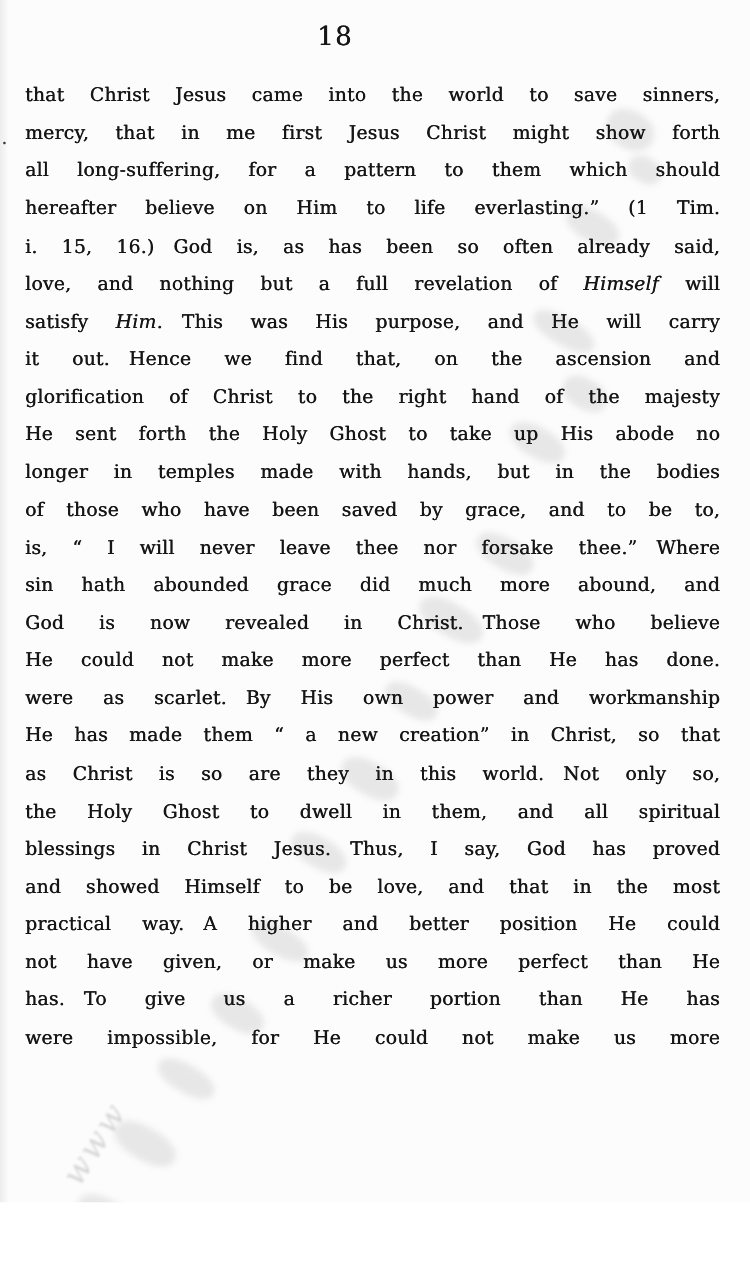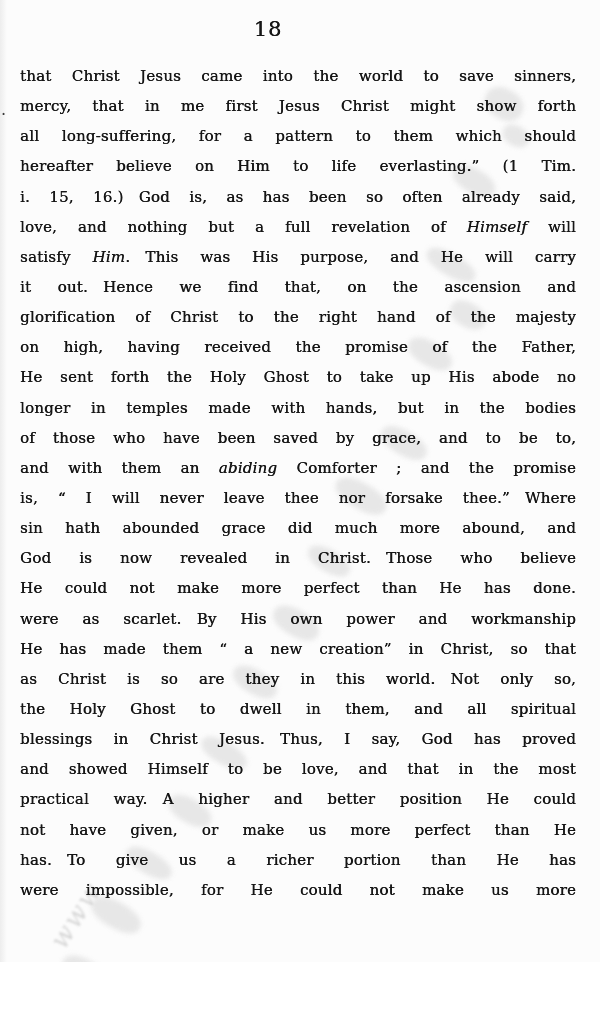--- a/index.html
+++ b/index.html
@@ -119,25 +119,23 @@
   <div class="page-body">
       <div class="line"><span>that Christ Jesus came into the world to save sinners,</span></div>
       <div class="line"><span>mercy, that in me first Jesus Christ might show forth</span></div>
       <div class="line"><span>all long-suffering, for a pattern to them which should</span></div>
       <div class="line"><span>hereafter believe on Him to life everlasting.” (1 Tim.</span></div>
       <div class="line"><span>i. 15, 16.) God is, as has been so often already said,</span></div>
       <div class="line"><span>love, and nothing but a full revelation of </span><span class="it">Himself</span><span> will</span></div>
       <div class="line"><span>satisfy </span><span class="it">Him</span><span>. This was His purpose, and He will carry</span></div>
       <div class="line"><span>it out. Hence we find that, on the ascension and</span></div>
       <div class="line"><span>glorification of Christ to the right hand of the majesty</span></div>
-      <div class="line"><span>on high, having received the promise of the Father,</span></div>
       <div class="line"><span>He sent forth the Holy Ghost to take up His abode no</span></div>
       <div class="line"><span>longer in temples made with hands, but in the bodies</span></div>
       <div class="line"><span>of those who have been saved by grace, and to be to,</span></div>
-      <div class="line"><span>and with them an </span><span class="it">abiding</span><span> Comforter ; and the promise</span></div>
       <div class="line"><span>is, “ I will never leave thee nor forsake thee.” Where</span></div>
       <div class="line"><span>sin hath abounded grace did much more abound, and</span></div>
       <div class="line"><span>God is now revealed in Christ. Those who believe</span></div>
       <div class="line"><span>He could not make more perfect than He has done.</span></div>
       <div class="line"><span>were as scarlet. By His own power and workmanship</span></div>
       <div class="line"><span>He has made them “ a new creation” in Christ, so that</span></div>
       <div class="line"><span>as Christ is so are they in this world. Not only so,</span></div>
       <div class="line"><span>the Holy Ghost to dwell in them, and all spiritual</span></div>
       <div class="line"><span>blessings in Christ Jesus. Thus, I say, God has proved</span></div>
       <div class="line"><span>and showed Himself to be love, and that in the most</span></div>

